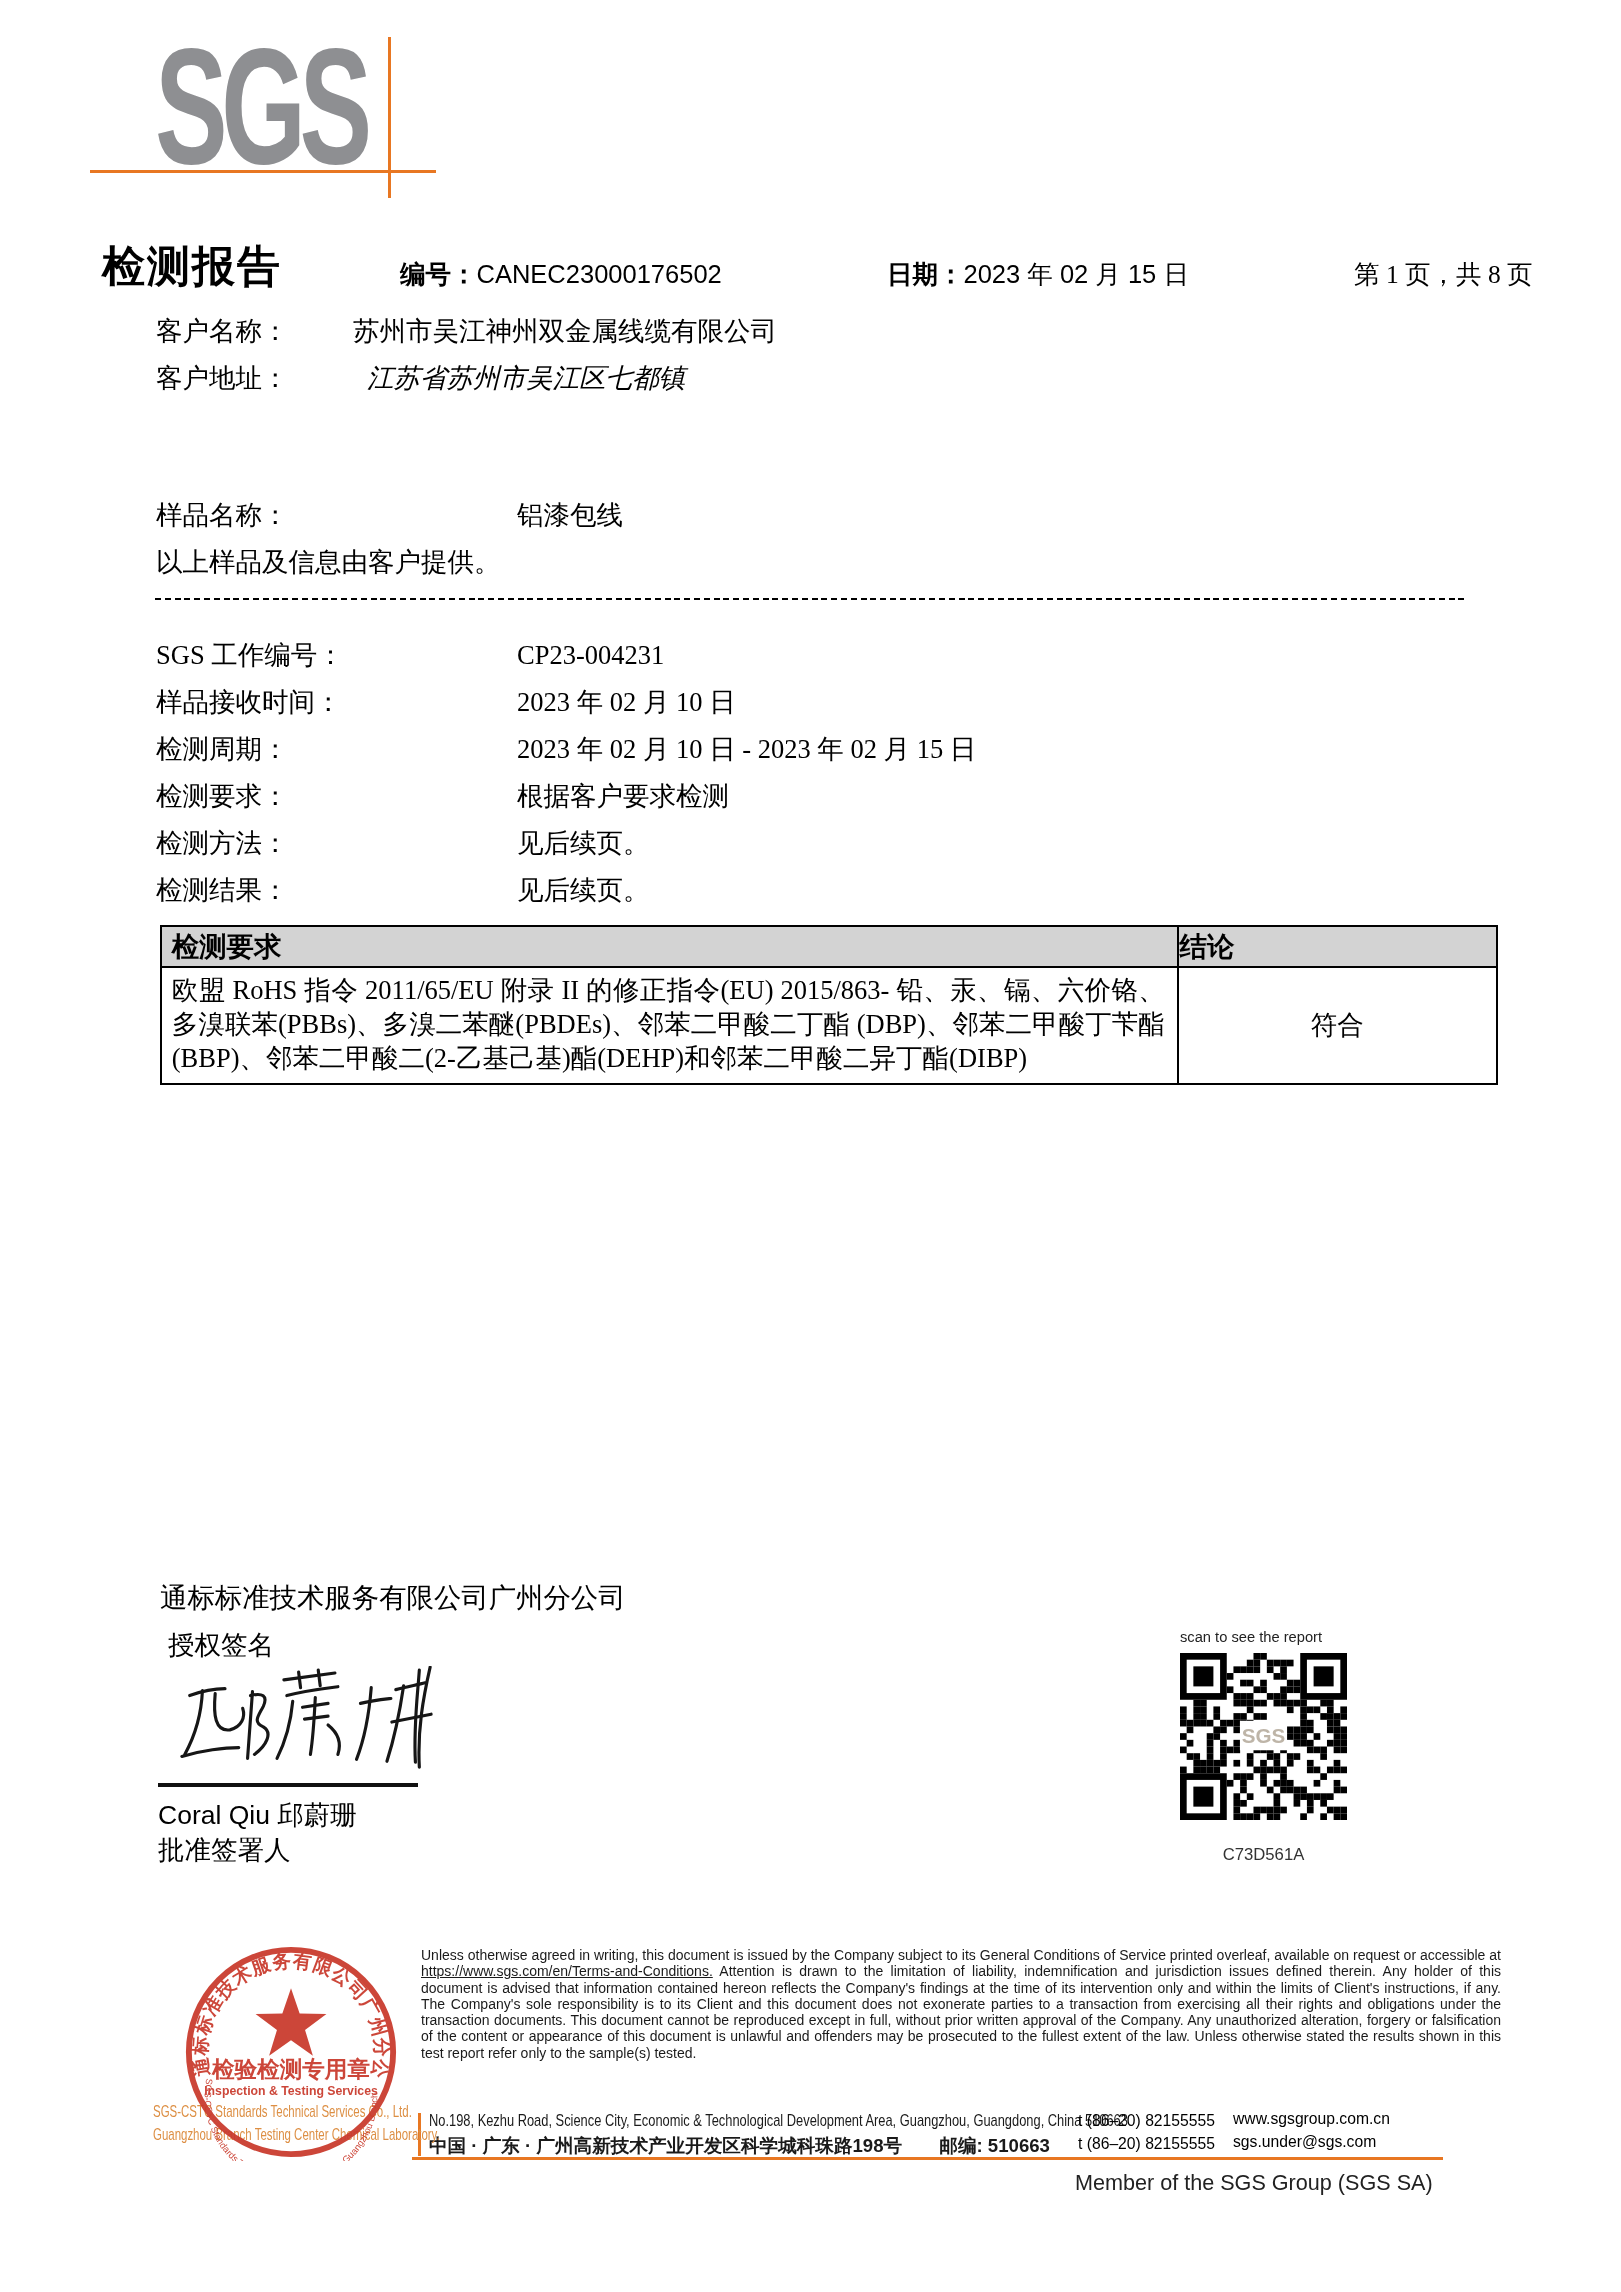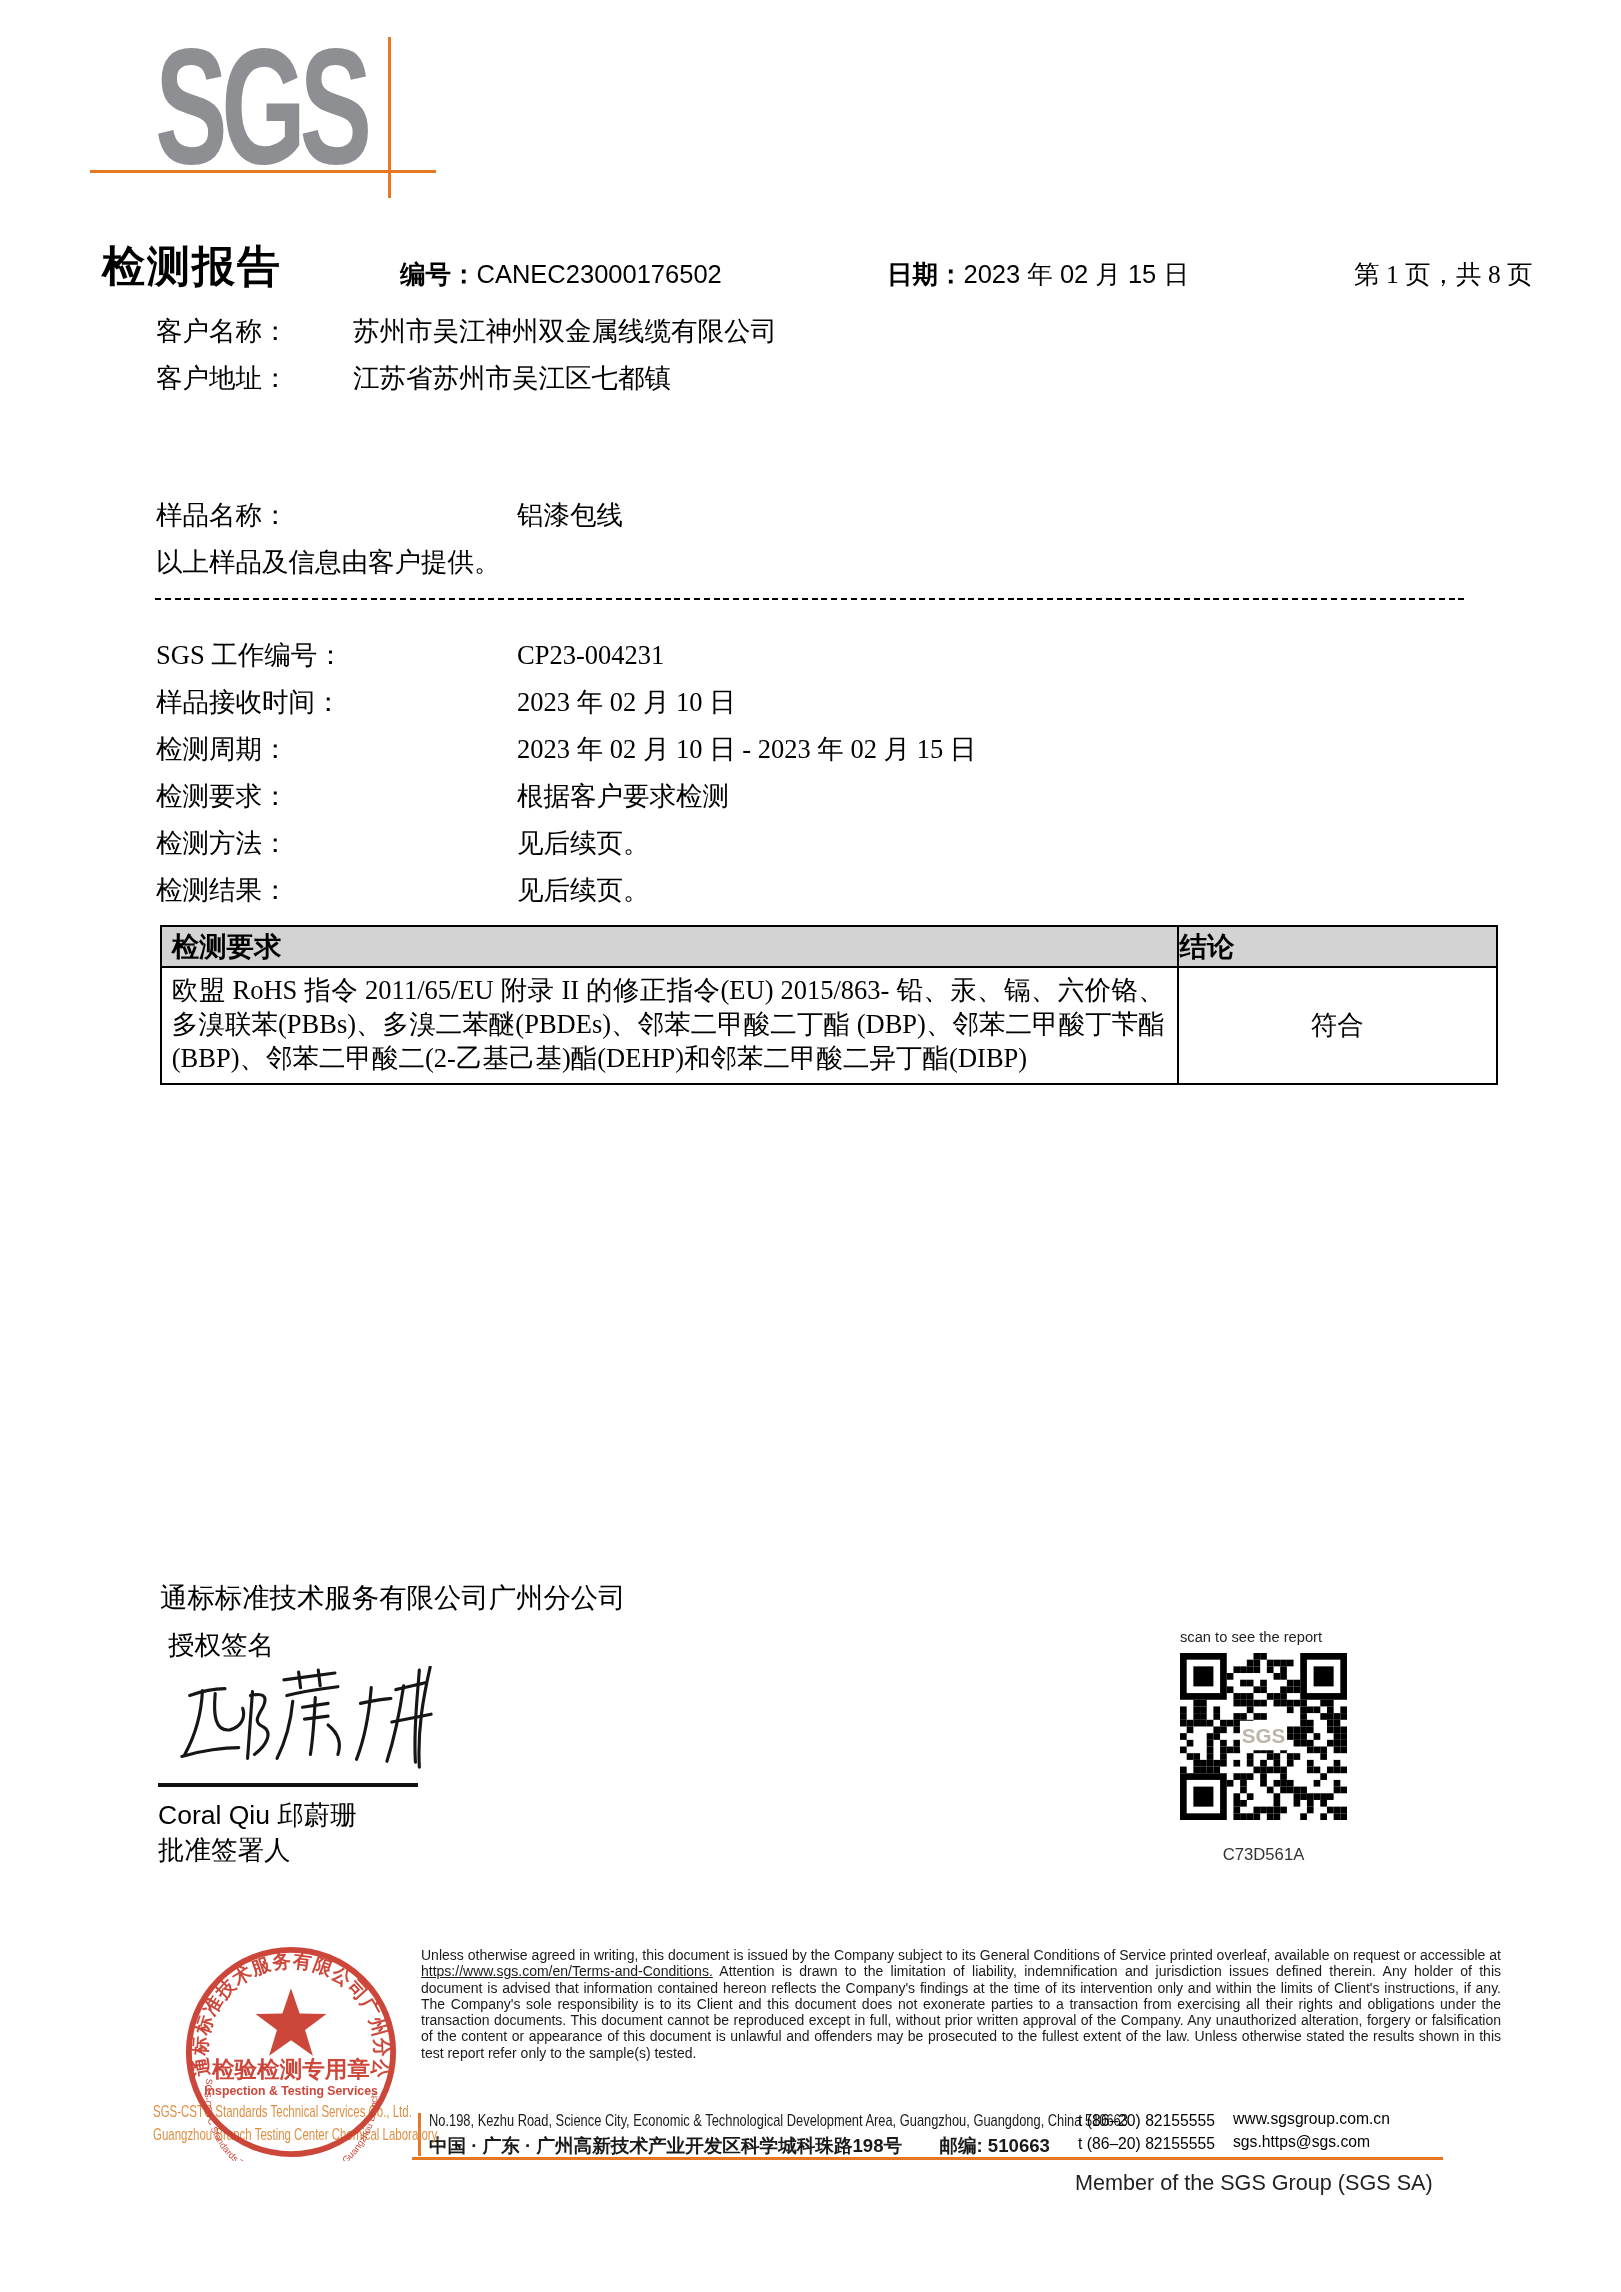--- a/index.html
+++ b/index.html
@@ -18,21 +18,21 @@
   .meta{font-size:25.5px;font-family:"Liberation Sans",sans-serif;}
   .meta b{font-weight:bold;}
   .m-no{left:400px;top:257px;}
   .m-date{left:887px;top:257px;}
   .m-page{left:1318px;top:257px;font-family:"Liberation Serif",serif;margin-left:36px;}
   
   .row27{font-size:26.5px;line-height:35px;}
   .client-name-lbl{left:156px;top:314px;}
   .client-name-val{left:353px;top:314px;}
   .client-addr-lbl{left:156px;top:361px;}
-  .client-addr-val{left:353px;top:361px;}
+  .client-addr-val{left:367px;top:361px;font-style:italic;}
   .sample-lbl{left:156px;top:498px;}
   .sample-val{left:517px;top:498px;}
   .sample-note{left:156px;top:545px;}
   .dash-sep{left:155px;top:598px;width:1313px;height:2px;
             background:repeating-linear-gradient(90deg,#000 0,#000 5.9px,transparent 5.9px,transparent 9.8px);}
   
   .job-rows{left:156px;top:639px;width:1078px;}
   .job-row{display:flex;height:47px;align-items:flex-start;font-size:26.5px;line-height:33px;}
   .job-row .jl{width:361px;flex:none;}
   
@@ -457,18 +457,18 @@
   </svg>
 
   <div class="abs legal"><span>Unless otherwise agreed in writing, this document is issued by the Company subject to its General Conditions of Service printed overleaf, available on request or accessible at </span><span class="lk">https://www.sgs.com/en/Terms-and-Conditions.</span><span> Attention is drawn to the limitation of liability, indemnification and jurisdiction issues defined therein. Any holder of this document is advised that information contained hereon reflects the Company's findings at the time of its intervention only and within the limits of Client's instructions, if any. The Company's sole responsibility is to its Client and this document does not exonerate parties to a transaction from exercising all their rights and obligations under the transaction documents. This document cannot be reproduced except in full, without prior written approval of the Company. Any unauthorized alteration, forgery or falsification of the content or appearance of this document is unlawful and offenders may be prosecuted to the fullest extent of the law. Unless otherwise stated the results shown in this test report refer only to the sample(s) tested.</span></div>
 
   <div class="abs addr-bar"></div>
   <div class="abs addr-en">No.198, Kezhu Road, Science City, Economic &amp; Technological Development Area, Guangzhou, Guangdong, China 510663</div>
   <div class="abs addr-cn">中国 · 广东 · 广州高新技术产业开发区科学城科珠路198号　　邮编: 510663</div>
   <div class="abs ph1">t (86–20) 82155555</div>
   <div class="abs ph2">t (86–20) 82155555</div>
   <div class="abs web">www.sgsgroup.com.cn</div>
-  <div class="abs eml">sgs.https@sgs.com</div>
+  <div class="abs eml">sgs.under@sgs.com</div>
   <div class="abs orange-rule"></div>
   <div class="abs member">Member of the SGS Group (SGS SA)</div>
 
 </div>
 
 
 </body></html>

